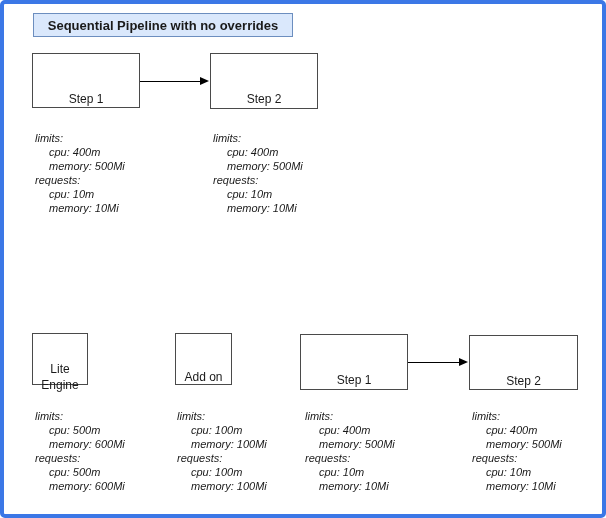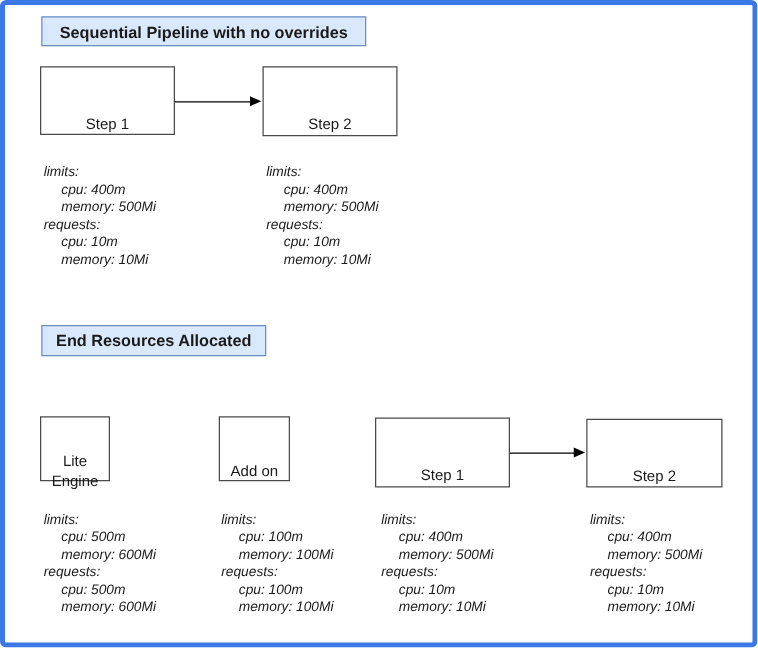--- a/index.html
+++ b/index.html
@@ -100,21 +100,20 @@
 
   <div class="res-block" style="left:213px; top:131px;">
     <div class="res-line">limits:</div>
     <div class="res-line indent">cpu: 400m</div>
     <div class="res-line indent">memory: 500Mi</div>
     <div class="res-line">requests:</div>
     <div class="res-line indent">cpu: 10m</div>
     <div class="res-line indent">memory: 10Mi</div>
   </div>
 
-  <div class="section-title" style="left:33px; top:260px; width:180px; height:25px;">End Resources Allocated</div>
 
   <div class="node" style="left:175px; top:333px; width:57px; height:52px;">
     <span class="lbl">Add on</span>
   </div>
 
   <div class="node" style="left:32px; top:333px; width:56px; height:52px;">
     <span class="lbl">Lite Engine</span>
   </div>
 
   <div class="node" style="left:300px; top:334px; width:108px; height:56px;">

